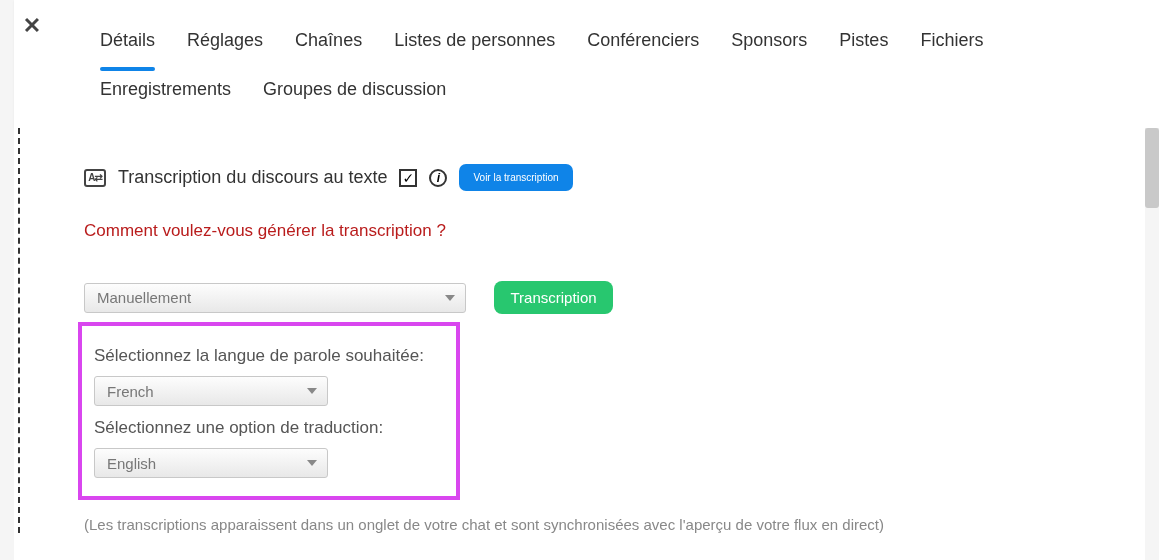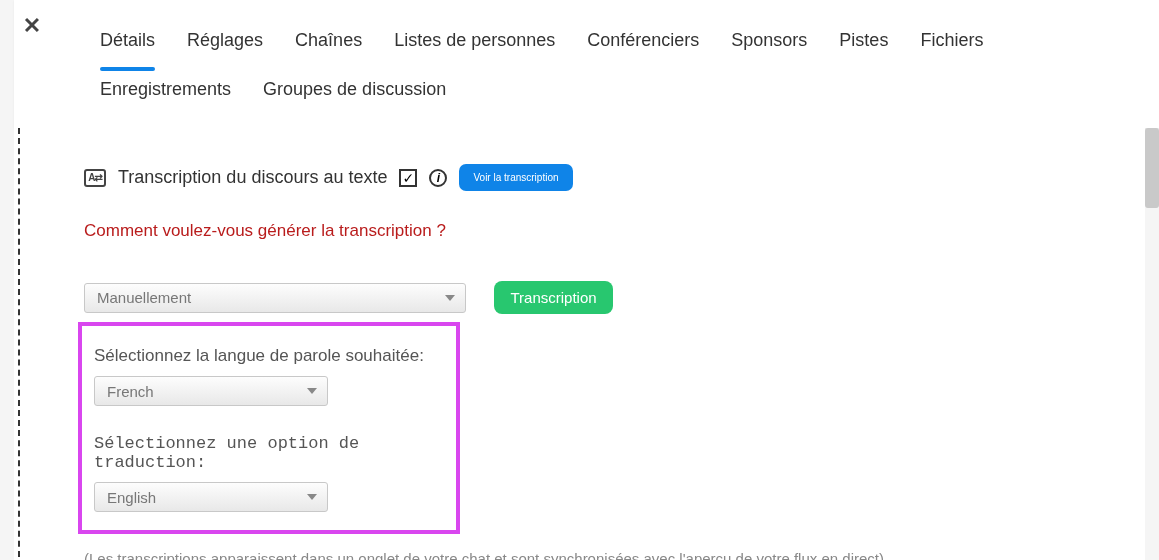--- a/index.html
+++ b/index.html
@@ -21,21 +21,21 @@
   .info-icon { width: 18px; height: 18px; border: 2px solid #333; border-radius: 50%; display: inline-flex; align-items: center; justify-content: center; font-size: 12px; font-weight: bold; font-style: italic; cursor: pointer; }
   .btn-primary { background: #0f84e8; color: #fff; border: none; border-radius: 7px; padding: 8px 14px; font-size: 10px; cursor: pointer; }
   .label { font-size: 17px; color: #b91c1c; margin: 26px 0 10px 24px; }
   .select { display: inline-flex; align-items: center; justify-content: space-between; border: 1px solid #c8c8c8; border-radius: 3px; background: linear-gradient(#fdfdfd,#e8e8e8); height: 30px; padding: 0 10px 0 12px; color: #777; font-size: 15px; cursor: pointer; text-align: center; }
   .select.wide { width: 382px; margin-left: 24px; }
   .select.narrow { width: 234px; }
   .tri { width: 0; height: 0; border-left: 5px solid transparent; border-right: 5px solid transparent; border-top: 6px solid #888; }
   .btn-green { background: #28c76f; color: #fff; border: none; border-radius: 8px; padding: 8px 16px; font-size: 15px; cursor: pointer; margin: 30px 0 0 24px; }
   .green-box { border: 4px solid #d946ef; margin: 8px 0 0 18px; width: 382px; padding: 20px 12px 18px 12px; }
   .green-box .label2 { font-size: 17px; color: #555; margin: 0 0 10px 0; }
-  .green-box .label2.second { margin-top: 28px; font-family: Liberation Mono, monospace; }
+  .green-box .label2.second { margin-top: 12px; }
   .hint { font-size: 15px; color: #888; margin: 16px 0 30px 24px; }
   .scrollbar { position: absolute; right: 0; top: 128px; width: 14px; height: 80px; background: #c9c9c9; border-radius: 3px; }
 </style>
 </head>
 <body>
 
 <div class="page">
   <div class="topbar">
     <div class="tabs">
       <div class="tab active">Détails</div>

